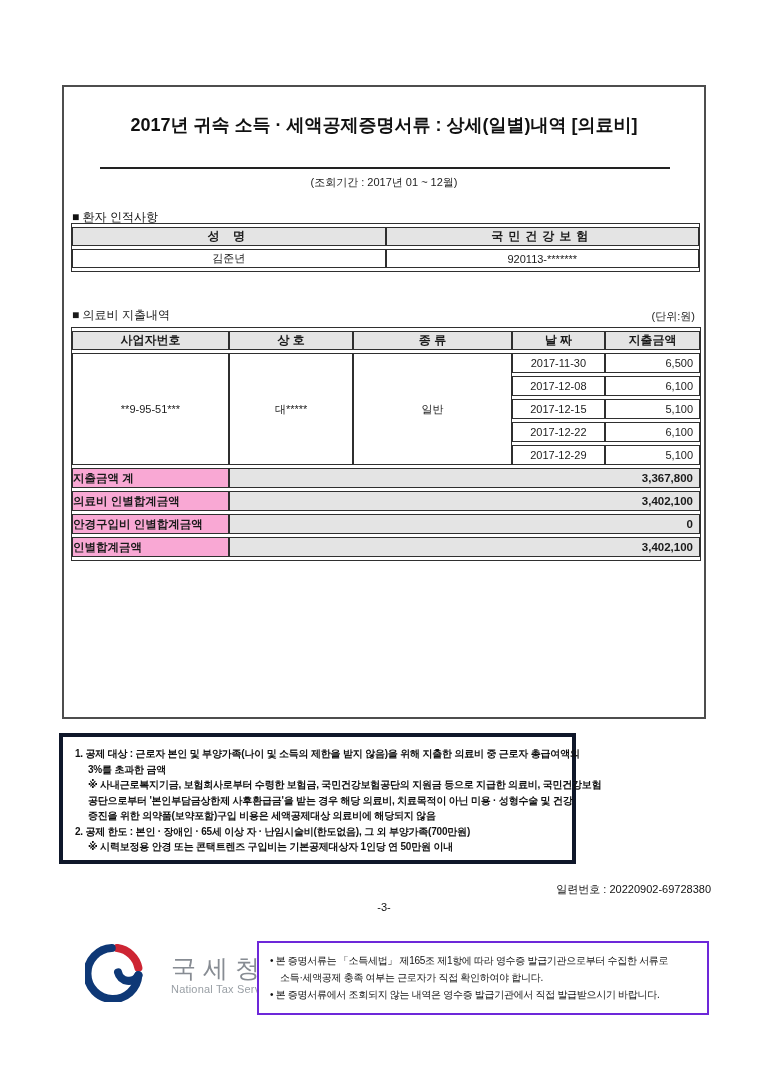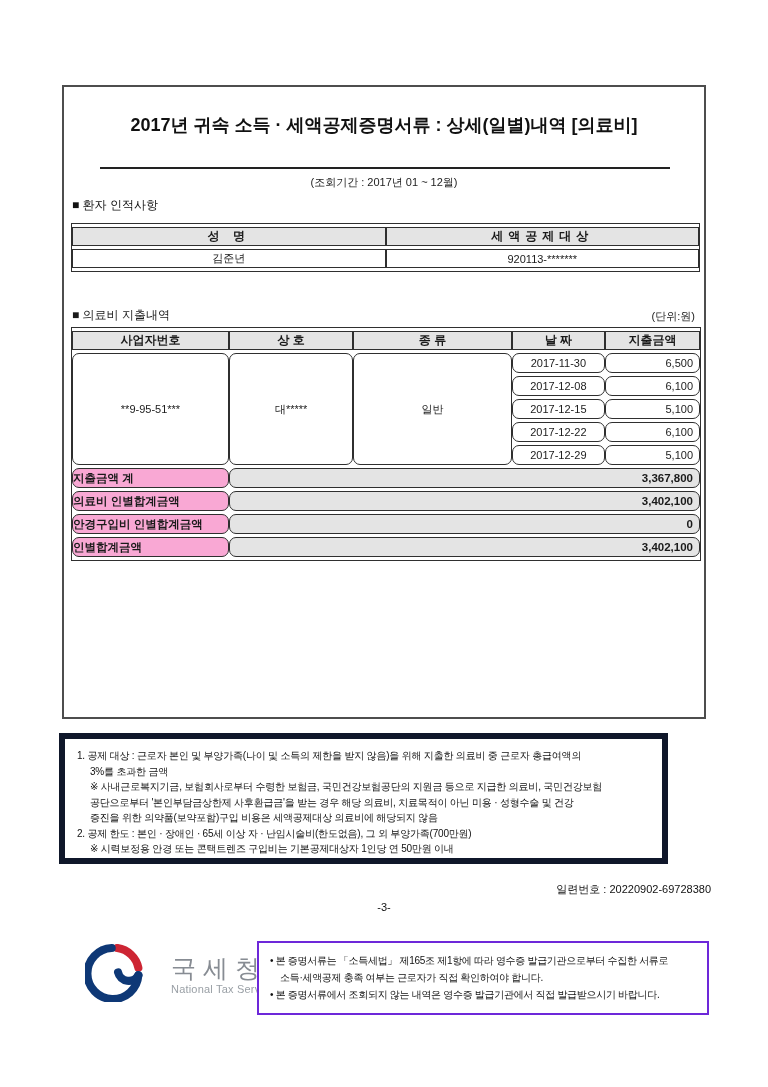--- a/index.html
+++ b/index.html
@@ -37,21 +37,21 @@
   }
   .doc-subtitle {
     position: absolute; top: 88px; left: 0; right: 0;
     text-align: center;
     font-size: 11px; color: #222;
   }
   .section-label {
     position: absolute; left: 8px;
     font-size: 12px; color: #111;
   }
-  .section-label.patient { top: 110px; }
+  .section-label.patient { top: 122px; }
   .expense-header-row {
     position: absolute; top: 220px; left: 8px; right: 9px;
     display: flex; justify-content: space-between; align-items: flex-end;
     font-size: 12px;
   }
   .unit-label { font-size: 11px; color: #222; }
 
   
   table.doc-table {
     border-collapse: separate;
@@ -78,39 +78,40 @@
     width: 629px;
   }
   .patient-table th { letter-spacing: 5px; margin-top: 32px; }
   .patient-table td {
     height: 19px; text-align: center; font-size: 12px;
   }
   .expense-table {
     position: absolute; left: 7px; top: 240px;
     width: 630px;
   }
-  .expense-table td { height: 20px; border-radius: 7px; }
+  .expense-table td { height: 20px; }
   .expense-table td.merged { text-align: center; font-size: 11px; }
   .expense-table td.date-cell { text-align: center; }
   .expense-table td.amount-cell { text-align: right; padding-right: 6px; }
   .expense-table td.sum-label {
     background: #f9a8d4; font-weight: bold; text-align: left; font-size: 11.5px;
   }
   .expense-table td.sum-value {
     background: #e4e4e4; font-weight: bold; text-align: right; padding-right: 6px; font-size: 11.5px;
   }
 
   
   .notes-box {
     position: absolute;
     left: 59px; top: 733px;
-    width: 609px; height: 131px;
-    border: 6px solid #0f172a;
+    width: 517px; height: 131px;
+    border: 4px solid #0f172a;
     padding: 9px 12px;
     background: #fff;
+    font-weight: bold;
   }
   .notes-box .note-line {
     font-size: 10px; line-height: 15.5px; color: #111;
     white-space: nowrap; letter-spacing: -0.2px;
   }
   .notes-box .note-line.indent { padding-left: 13px; }
 
   .serial-line {
     position: absolute; top: 882px; right: 57px;
     font-size: 11px; color: #111;
@@ -159,21 +160,21 @@
     <div class="section-label patient">■ 환자 인적사항</div>
 
     <table class="doc-table patient-table">
       <colgroup>
           <col style="width:50%">
           <col style="width:50%">
         </colgroup>
       <tbody>
           <tr>
         <th>성 명</th>
-        <th>세액공제대상</th>
+        <th>국민건강보험</th>
       </tr>
       <tr>
         <td>김준년</td>
         <td>920113-*******</td>
       </tr>
     </tbody>
       </table>
 
     <div class="expense-header-row">
       <span>■ 의료비 지출내역</span>

